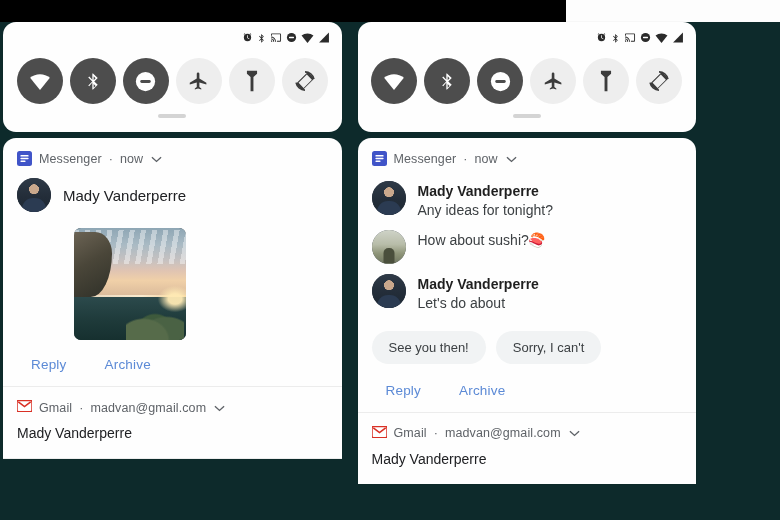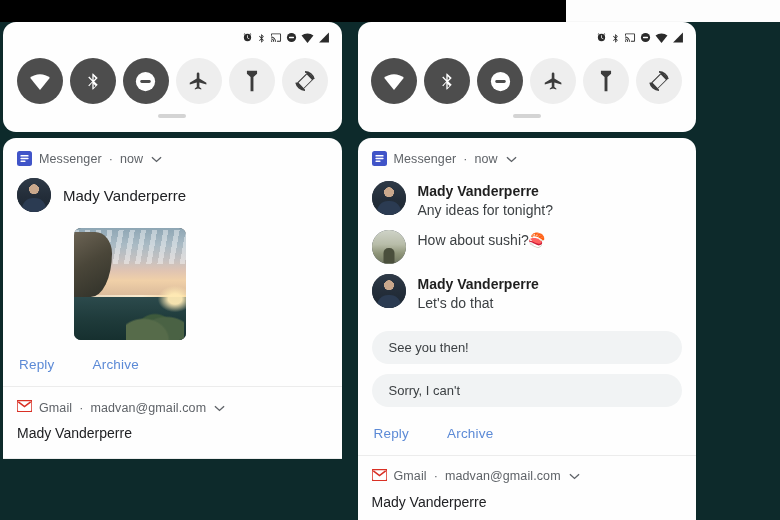--- a/index.html
+++ b/index.html
@@ -210,21 +210,21 @@
     width: 52%; height: 30%;
     background: radial-gradient(ellipse at 30% 100%, #566b4a 0 42%, transparent 46%),
                 radial-gradient(ellipse at 70% 100%, #4a6244 0 46%, transparent 50%),
                 radial-gradient(ellipse at 50% 100%, #3e5a3c 0 52%, transparent 56%);
   }
 
   
   .actions {
     display: flex;
     gap: 38px;
-    padding: 17px 16px 14px;
+    padding: 17px 28px 14px;
   }
   .action {
     font-size: 13.5px;
     font-weight: 500;
     color: #5c8ad6;
     letter-spacing: .2px;
   }
 
   
   .divider { height: 1px; background: #ececec; }
@@ -254,21 +254,20 @@
     font-size: 14px;
     color: #3c4043;
     line-height: 1.4;
   }
   .sushi { color: #d8372b; }
 
   .chips {
     display: flex;
     gap: 10px;
     padding: 14px 14px 2px;
-    flex-direction: column;
   }
   .chip {
     background: #f1f3f4;
     border-radius: 17px;
     padding: 9px 17px;
     font-size: 13px;
     color: #3c4043;
     white-space: nowrap;
   }
 </style>
@@ -541,21 +540,21 @@
             <div class="avatar scenery"></div>
             <div class="msg-col">
               <div class="msg-text"><span>How about sushi?</span><span class="sushi">🍣</span></div>
             </div>
           </div>
 
           <div class="msg-row">
             <div class="avatar person"></div>
             <div class="msg-col">
               <div class="msg-name">Mady Vanderperre</div>
-              <div class="msg-text">Let's do that</div>
+              <div class="msg-text">Let's do about</div>
             </div>
           </div>
         </div>
 
         <div class="chips">
           <span class="chip">See you then!</span>
           <span class="chip">Sorry, I can't</span>
         </div>
 
         <div class="actions">

